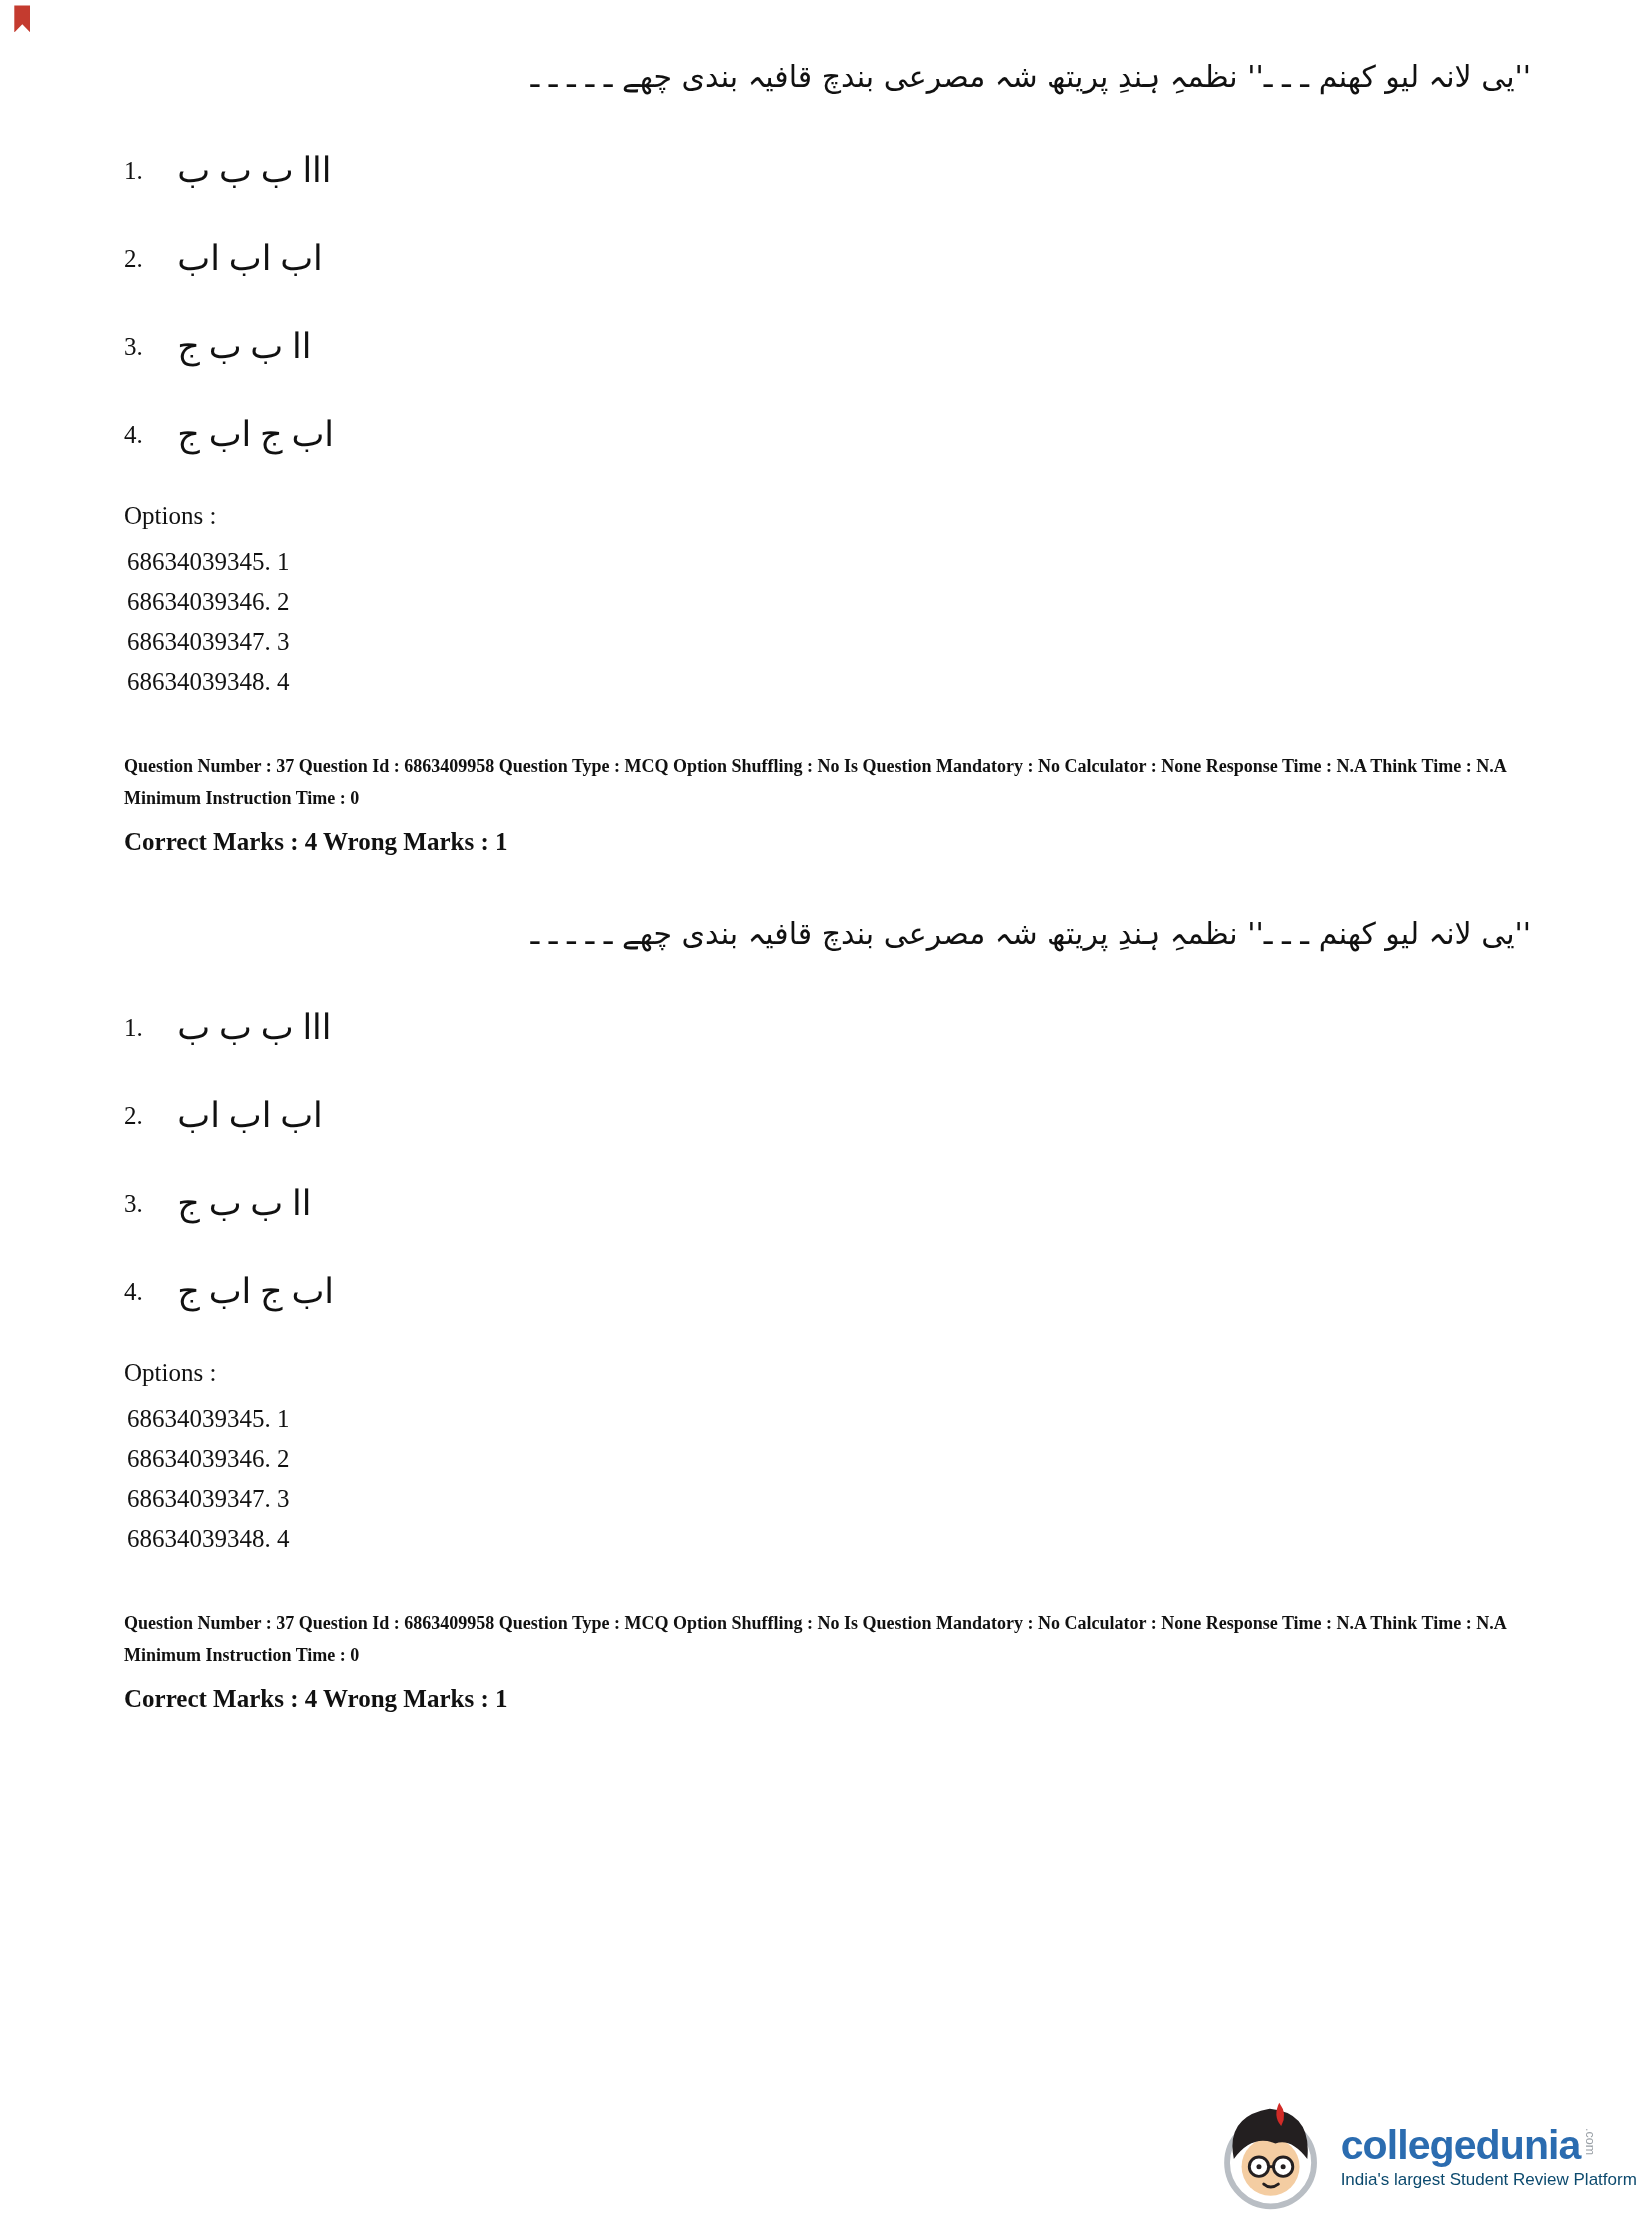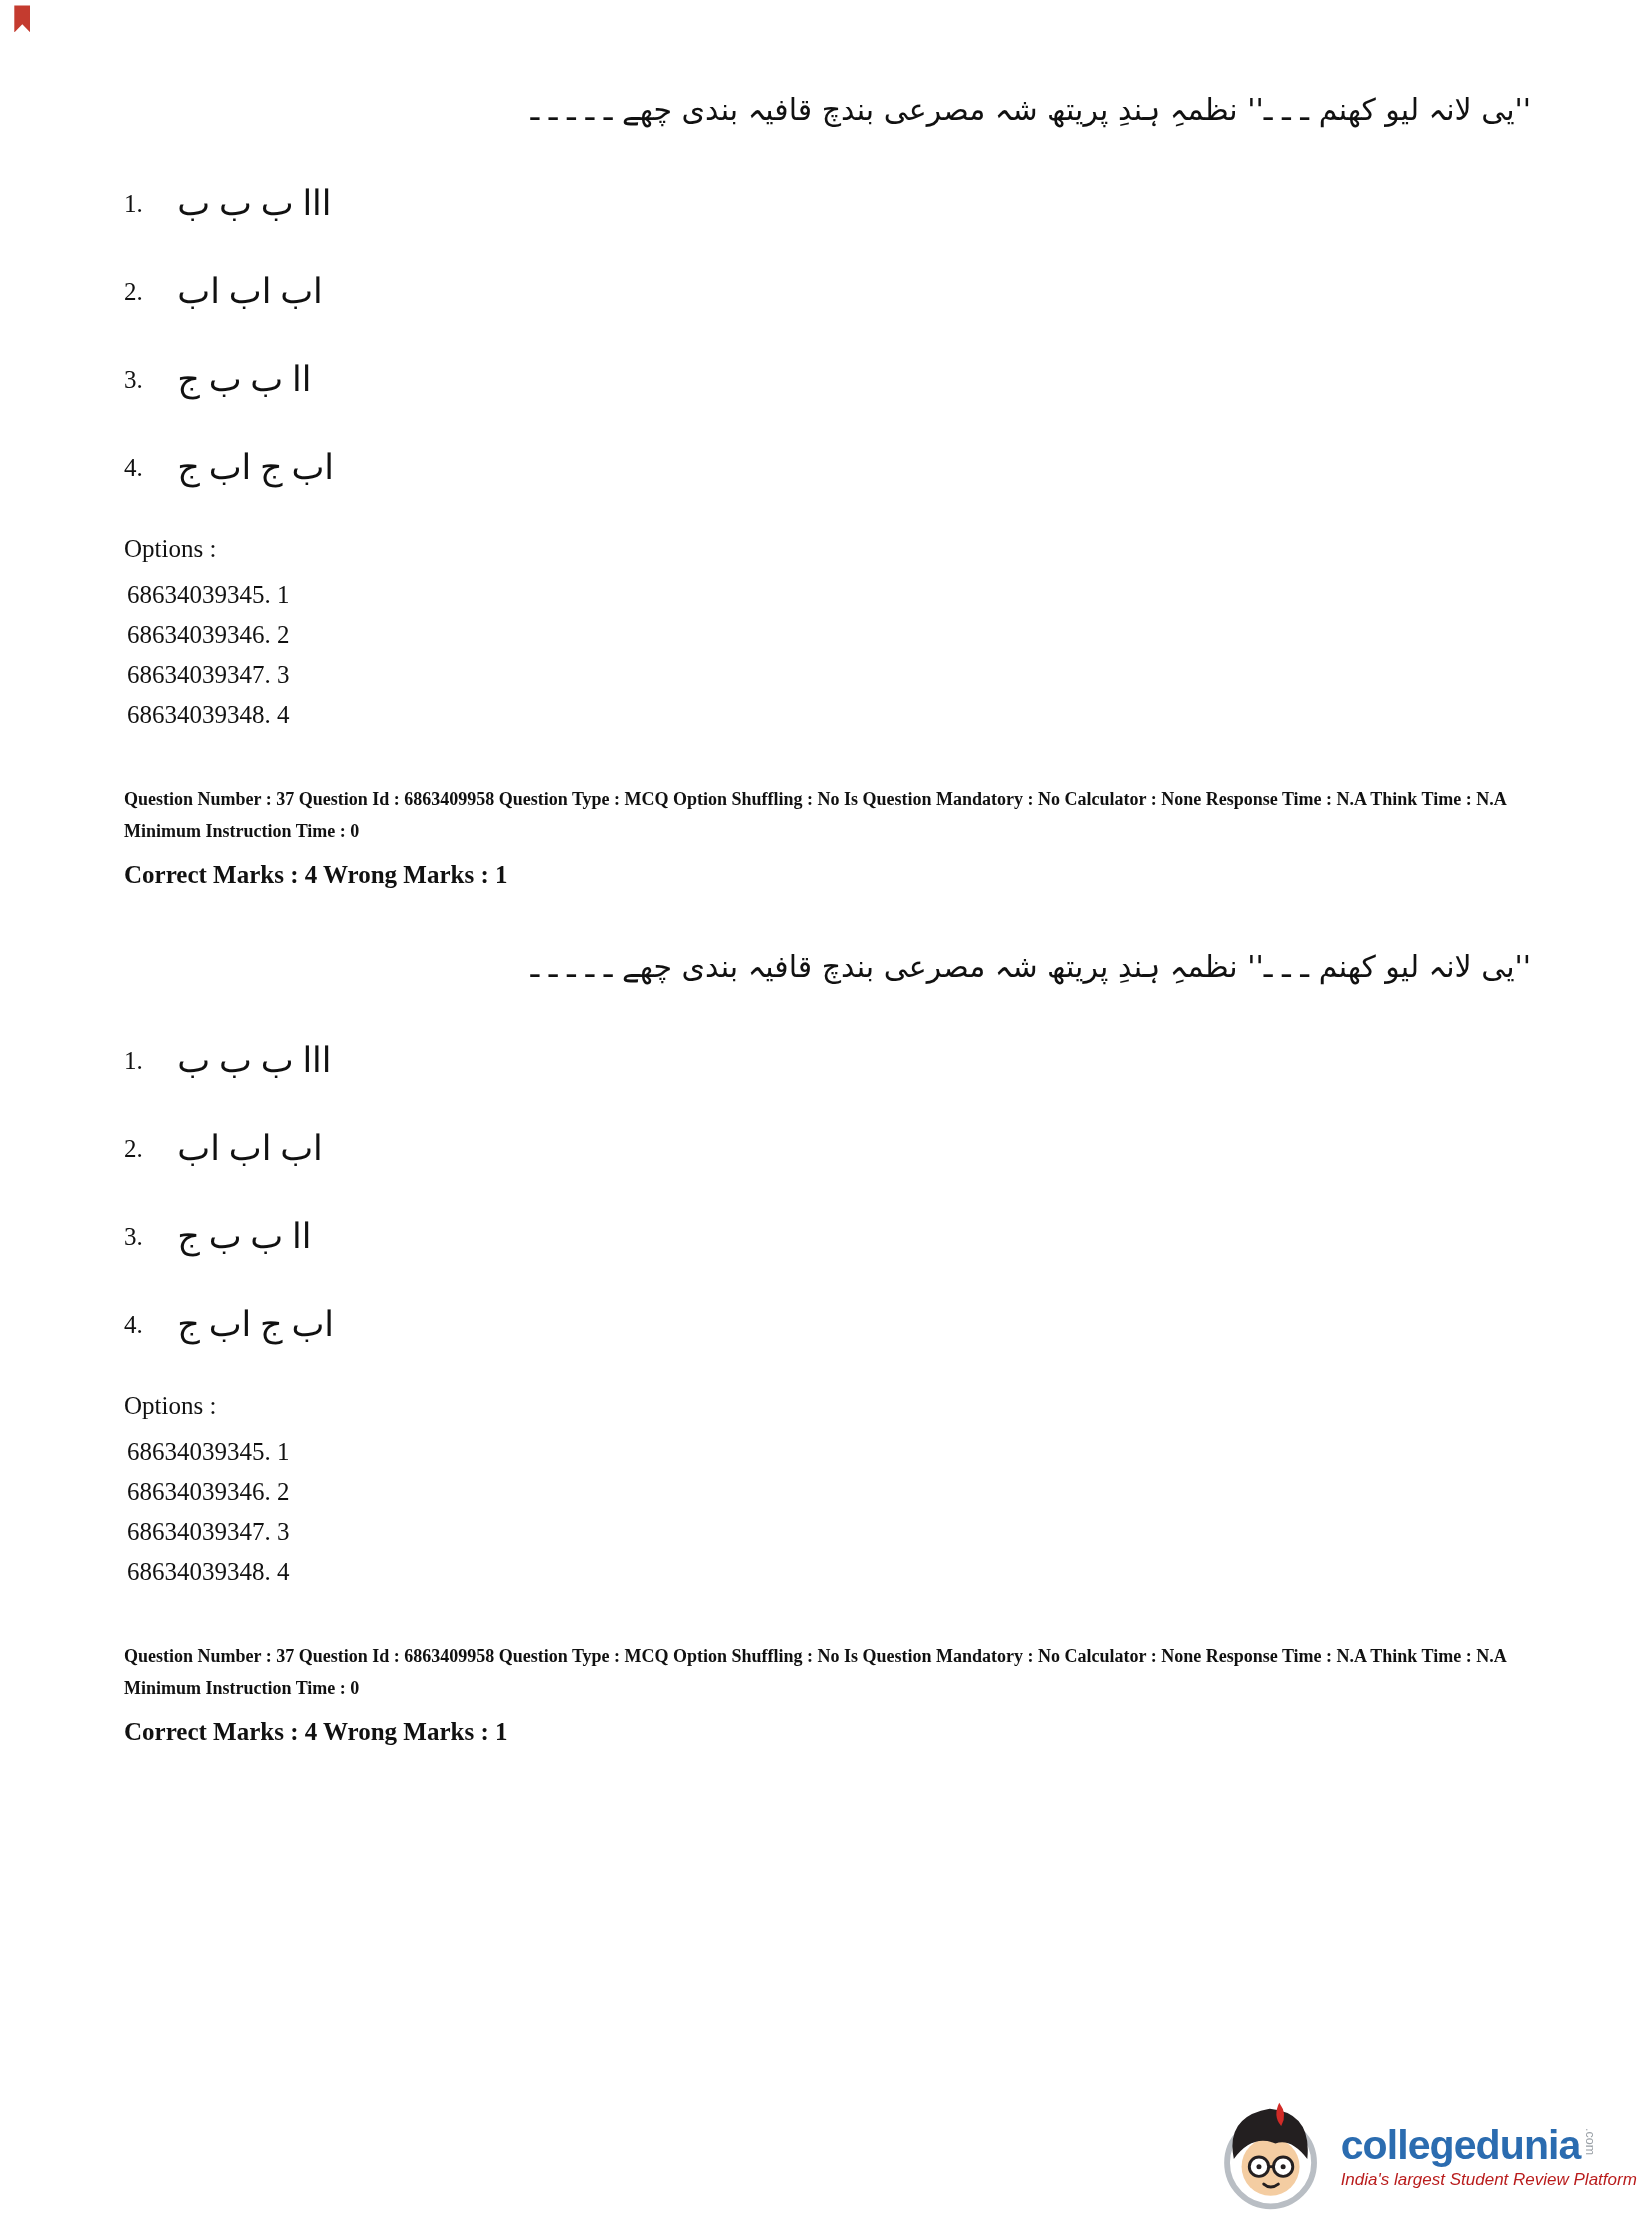--- a/index.html
+++ b/index.html
@@ -26,21 +26,21 @@
     height: 27px;
     background: #c43b2f;
     clip-path: polygon(0 0, 100% 0, 100% 100%, 50% 70%, 0 100%);
   }
 
   .content {
     position: absolute;
     left: 124px;
     top: 0;
     width: 1407px;
-    padding-top: 88px;
+    padding-top: 55px;
   }
 
   .question-block { }
   .question-block.second { margin-top: 54px; }
 
   .stem {
     direction: rtl;
     text-align: right;
     font-family: "DejaVu Sans", sans-serif;
     font-size: 30px;
@@ -123,23 +123,22 @@
     font-family: "Liberation Sans", sans-serif;
     font-size: 12.5px;
     color: #9aa0a6;
     writing-mode: vertical-rl;
     margin-left: 2.7px;
     margin-top: 3.6px;
   }
   .tagline {
     font-family: "Liberation Sans", sans-serif;
     font-size: 17px;
-    color: #b91c1c;
+    color: #0c4a6e;
     margin-top: 2.7px;
-    font-style: italic;
   }
 </style>
 </head>
 <body>
 
 <div class="red-mark"></div>
 
 <div class="content">
 
   <section class="question-block first">

